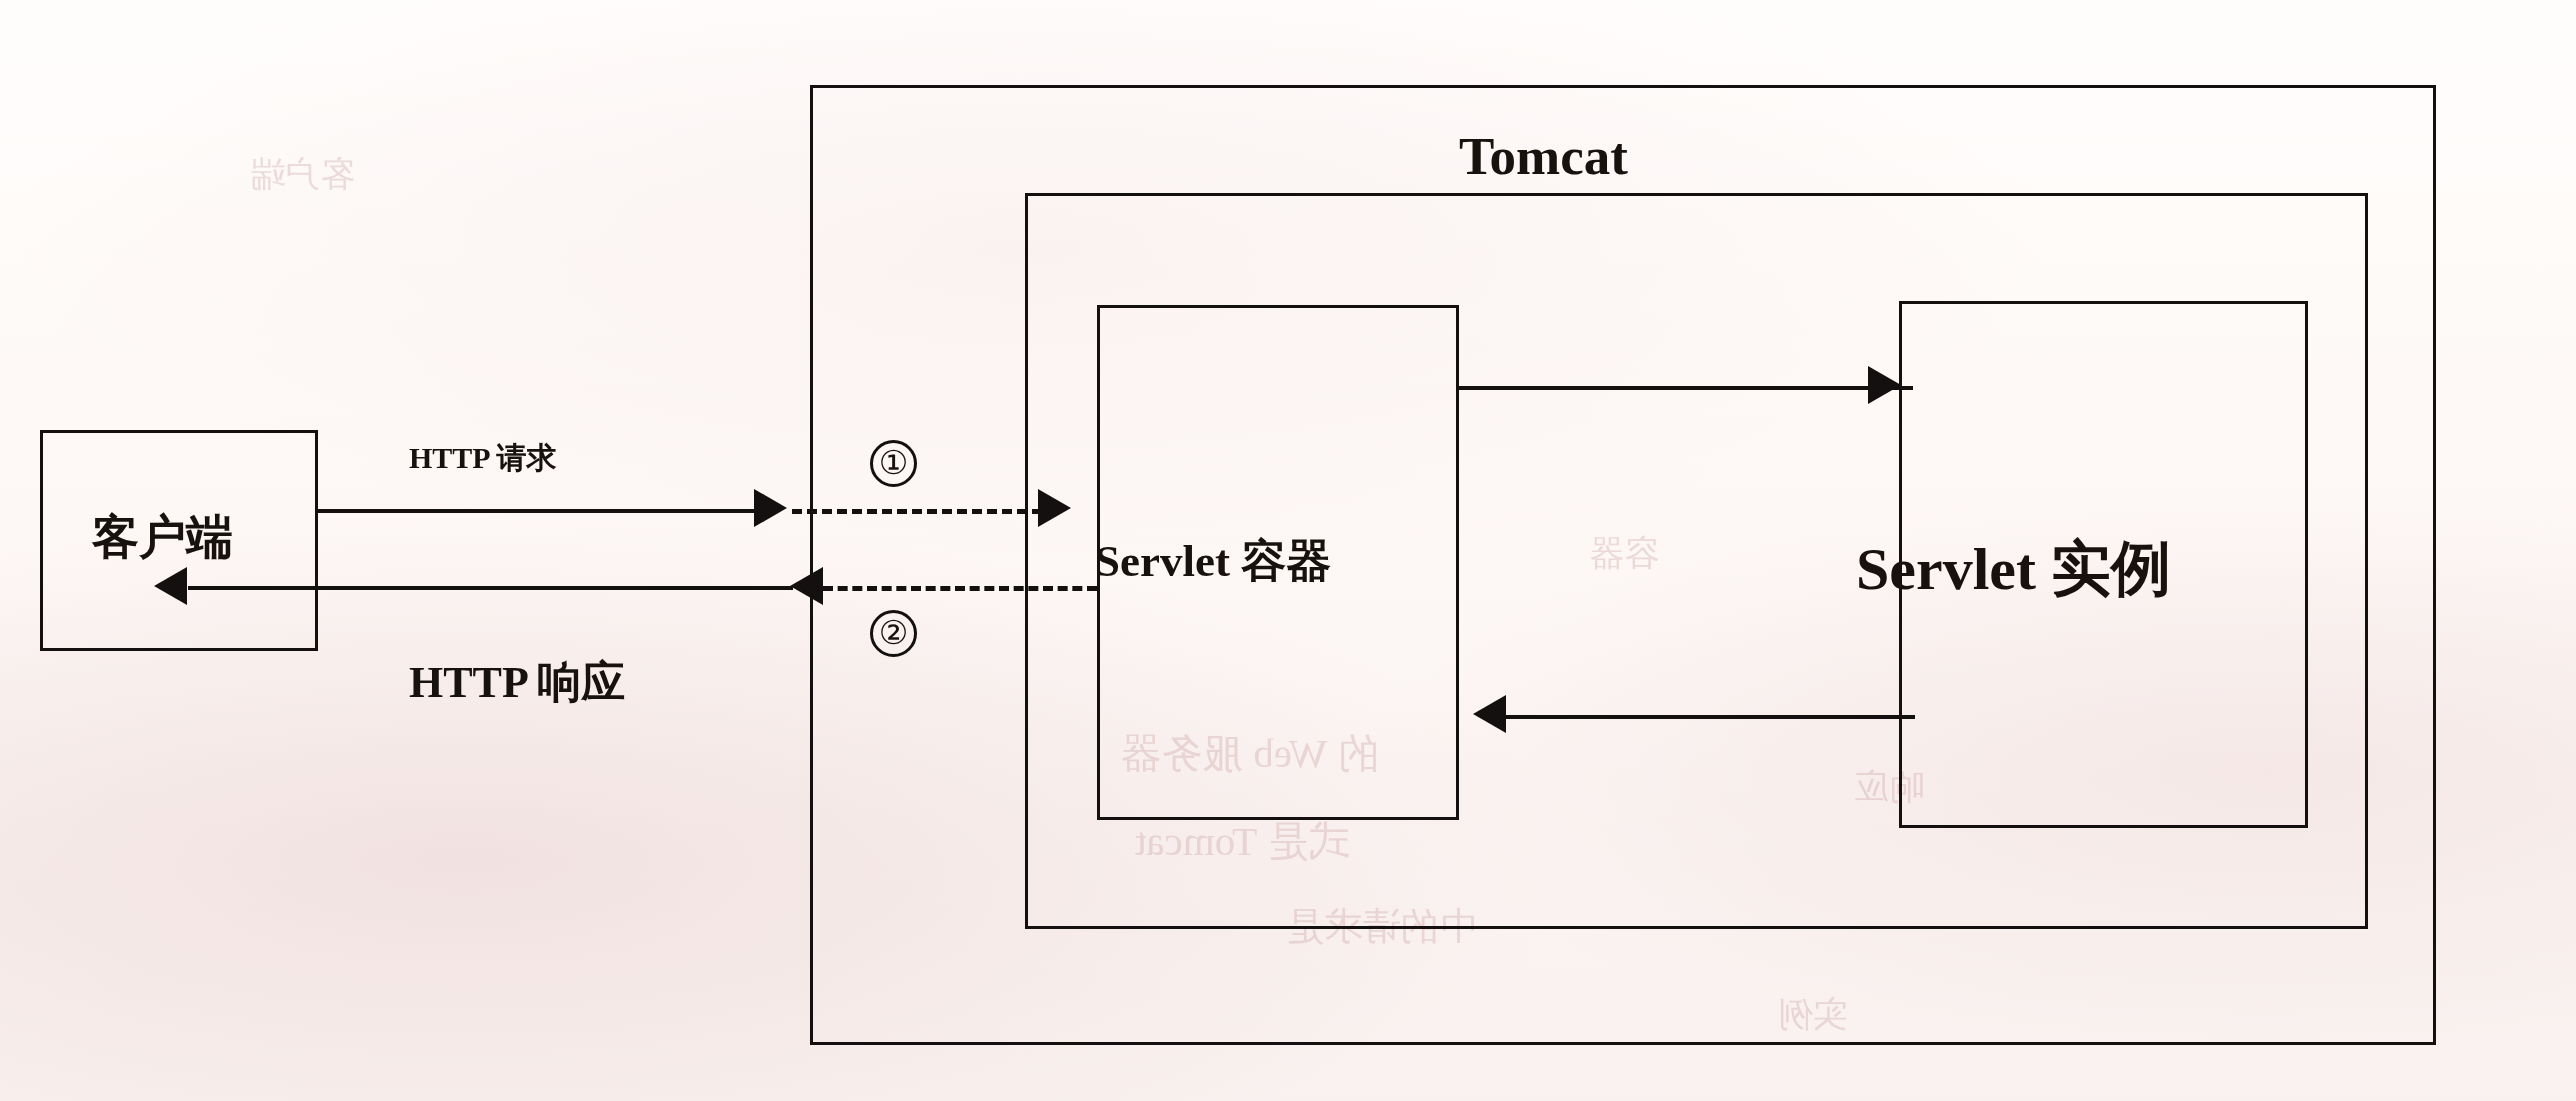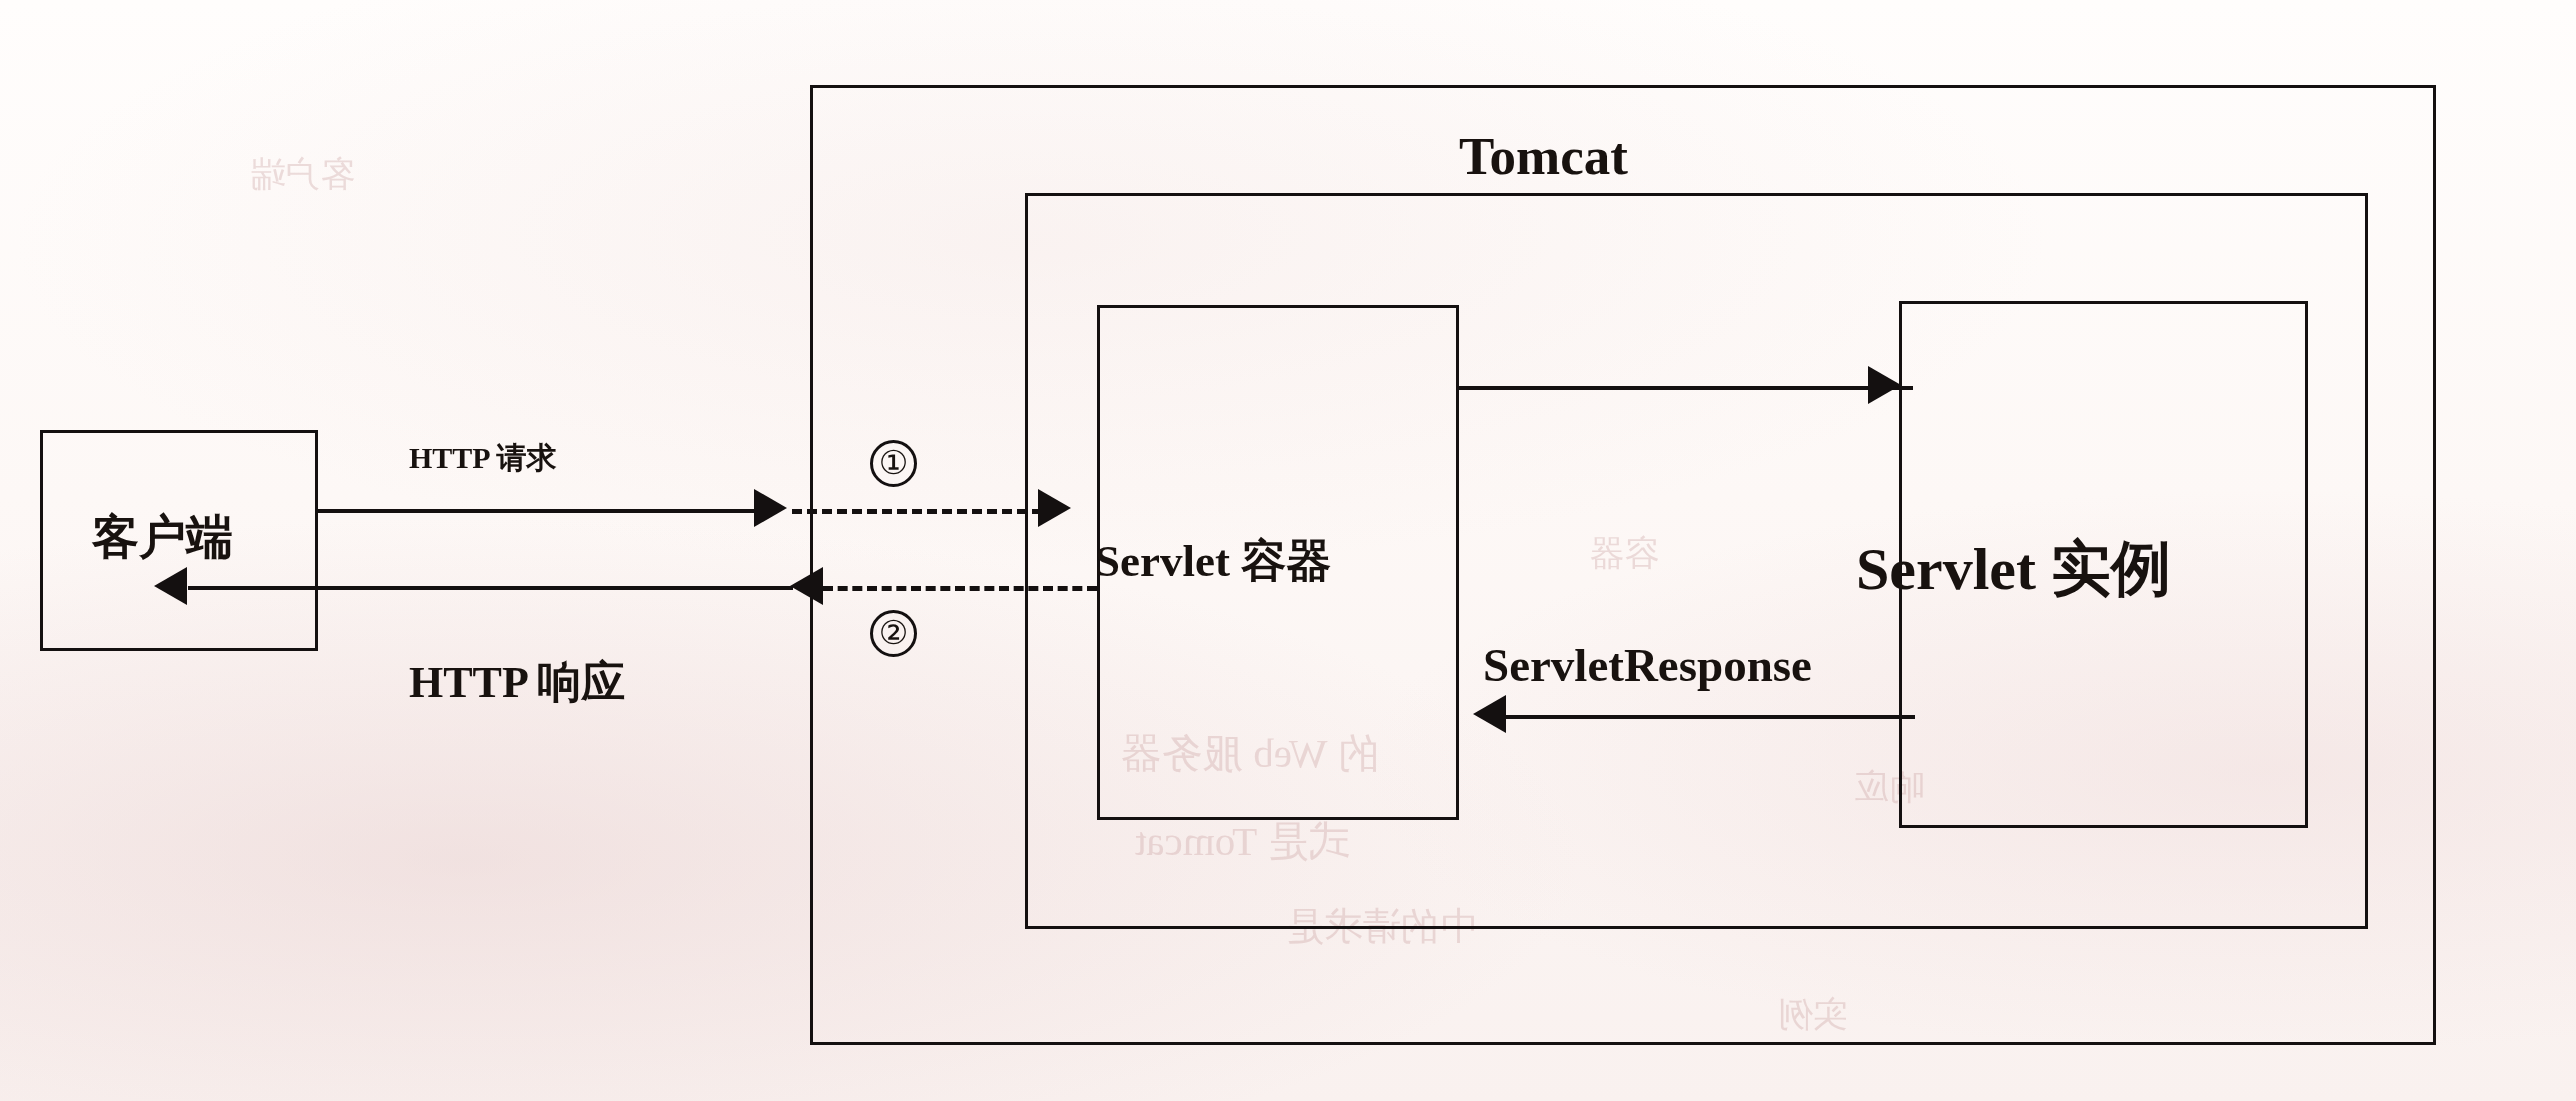--- a/index.html
+++ b/index.html
@@ -137,16 +137,15 @@
 
   <div class="hline dashed" style="left:823px; top:586px; width:274px;"></div>
   <div class="arrow-l" style="left:790px; top:567px;"></div>
   <div class="circle-num" style="left:870px; top:610px;">②</div>
 
   <div class="hline" style="left:1459px; top:386px; width:454px;"></div>
   <div class="arrow-r" style="left:1868px; top:366px;"></div>
 
   <div class="hline" style="left:1506px; top:715px; width:409px;"></div>
   <div class="arrow-l" style="left:1473px; top:695px;"></div>
-  <div class="label mix" style="left:1483px; top:642px; font-size:47px;">ServletResponse</div>
 
 </div>
 
 
 </body></html>

